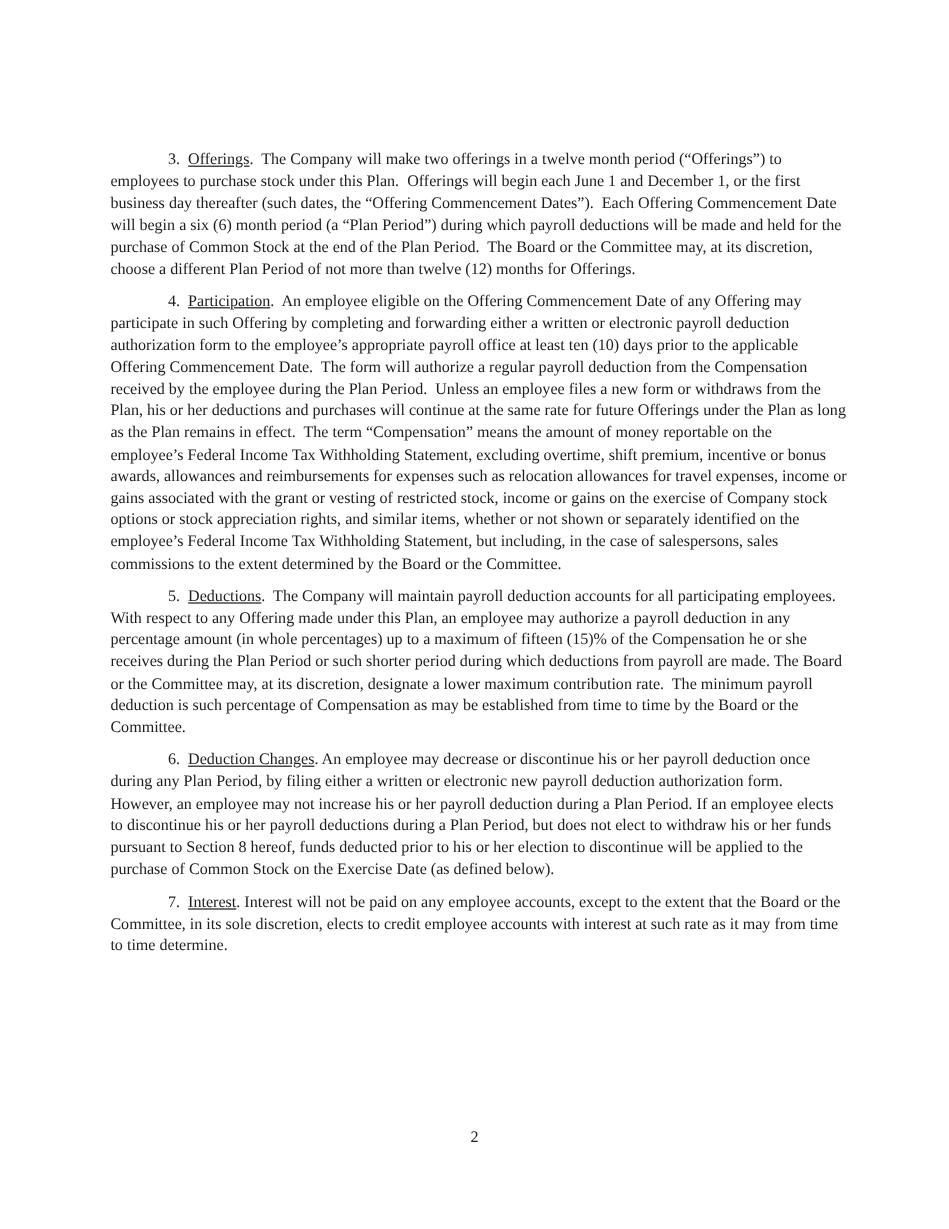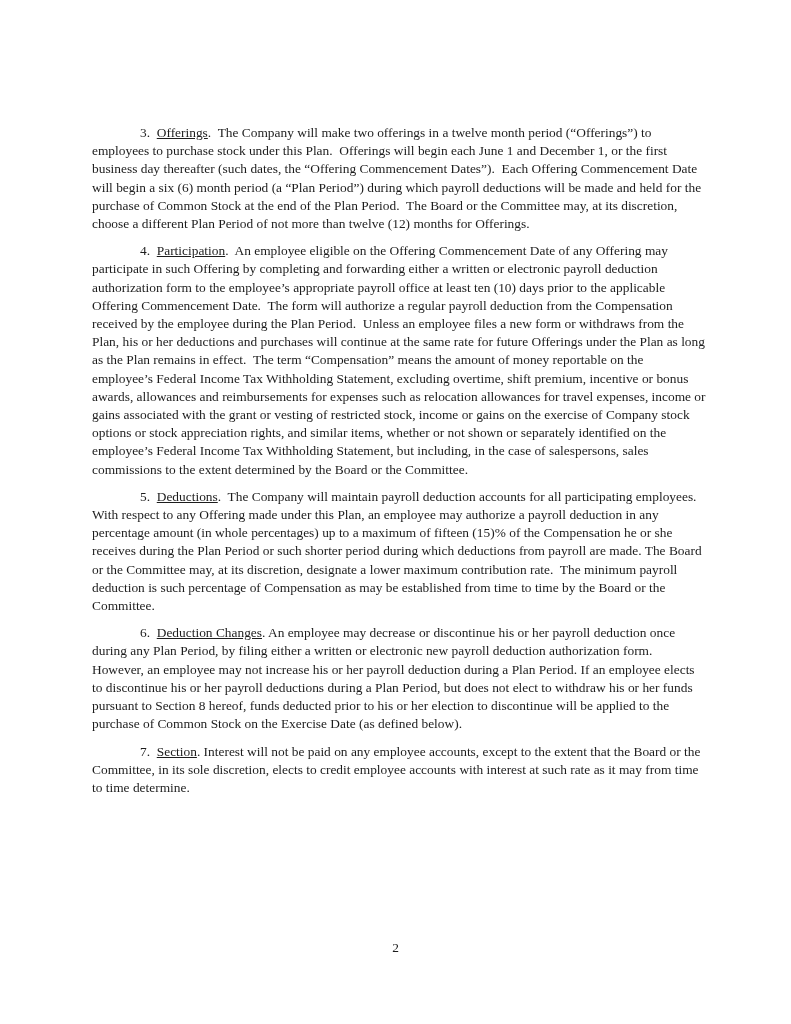--- a/index.html
+++ b/index.html
@@ -46,16 +46,16 @@
 </style>
 </head>
 <body>
 
 <div class="page">
   <div class="content">
     <p class="para"><span>3.  </span><span class="heading">Offerings</span><span>.  The Company will make two offerings in a twelve month period (“Offerings”) to employees to purchase stock under this Plan.  Offerings will begin each June 1 and December 1, or the first business day thereafter (such dates, the “Offering Commencement Dates”).  Each Offering Commencement Date will begin a six (6) month period (a “Plan Period”) during which payroll deductions will be made and held for the purchase of Common Stock at the end of the Plan Period.  The Board or the Committee may, at its discretion, choose a different Plan Period of not more than twelve (12) months for Offerings.</span></p>
     <p class="para"><span>4.  </span><span class="heading">Participation</span><span>.  An employee eligible on the Offering Commencement Date of any Offering may participate in such Offering by completing and forwarding either a written or electronic payroll deduction authorization form to the employee’s appropriate payroll office at least ten (10) days prior to the applicable Offering Commencement Date.  The form will authorize a regular payroll deduction from the Compensation received by the employee during the Plan Period.  Unless an employee files a new form or withdraws from the Plan, his or her deductions and purchases will continue at the same rate for future Offerings under the Plan as long as the Plan remains in effect.  The term “Compensation” means the amount of money reportable on the employee’s Federal Income Tax Withholding Statement, excluding overtime, shift premium, incentive or bonus awards, allowances and reimbursements for expenses such as relocation allowances for travel expenses, income or gains associated with the grant or vesting of restricted stock, income or gains on the exercise of Company stock options or stock appreciation rights, and similar items, whether or not shown or separately identified on the employee’s Federal Income Tax Withholding Statement, but including, in the case of salespersons, sales commissions to the extent determined by the Board or the Committee.</span></p>
     <p class="para"><span>5.  </span><span class="heading">Deductions</span><span>.  The Company will maintain payroll deduction accounts for all participating employees.  With respect to any Offering made under this Plan, an employee may authorize a payroll deduction in any percentage amount (in whole percentages) up to a maximum of fifteen (15)% of the Compensation he or she receives during the Plan Period or such shorter period during which deductions from payroll are made. The Board or the Committee may, at its discretion, designate a lower maximum contribution rate.  The minimum payroll deduction is such percentage of Compensation as may be established from time to time by the Board or the Committee.</span></p>
     <p class="para"><span>6.  </span><span class="heading">Deduction Changes</span><span>. An employee may decrease or discontinue his or her payroll deduction once during any Plan Period, by filing either a written or electronic new payroll deduction authorization form.  However, an employee may not increase his or her payroll deduction during a Plan Period. If an employee elects to discontinue his or her payroll deductions during a Plan Period, but does not elect to withdraw his or her funds pursuant to Section 8 hereof, funds deducted prior to his or her election to discontinue will be applied to the purchase of Common Stock on the Exercise Date (as defined below).</span></p>
-    <p class="para"><span>7.  </span><span class="heading">Section</span><span>. Interest will not be paid on any employee accounts, except to the extent that the Board or the Committee, in its sole discretion, elects to credit employee accounts with interest at such rate as it may from time to time determine.</span></p>
+    <p class="para"><span>7.  </span><span class="heading">Interest</span><span>. Interest will not be paid on any employee accounts, except to the extent that the Board or the Committee, in its sole discretion, elects to credit employee accounts with interest at such rate as it may from time to time determine.</span></p>
   </div>
   <div class="footer">2</div>
 </div>
 
 </body></html>

